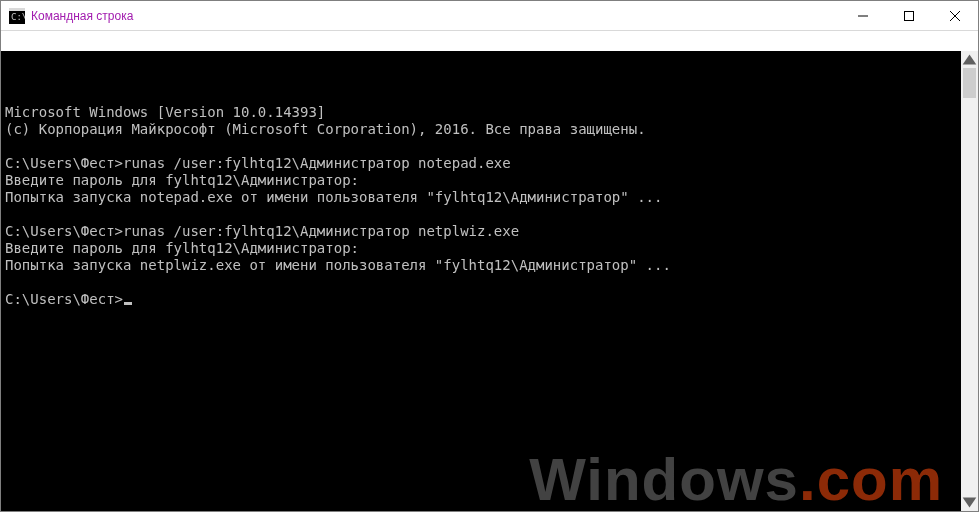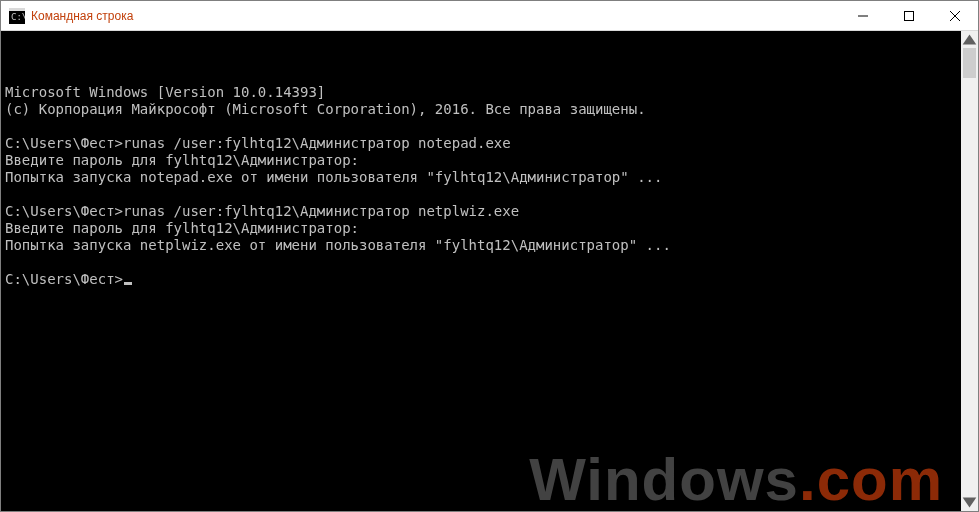--- a/index.html
+++ b/index.html
@@ -34,39 +34,40 @@
     height: 16px;
     margin-left: 8px;
     margin-right: 6px;
     display: inline-flex;
     align-items: center;
     justify-content: center;
   }
   .titlebar .icon svg { width: 16px; height: 16px; }
   .titlebar .title {
     font-size: 12px;
-    color: #c2410c;
+    color: #a21caf;
     flex: 0 1 auto;
   }
   .titlebar .spacer { flex: 1 1 auto; }
   .winbtn {
     width: 46px;
     height: 30px;
     display: inline-flex;
     align-items: center;
     justify-content: center;
     font-size: 10px;
     color: #000;
   }
   .winbtn svg { width: 10px; height: 10px; }
   .client {
     flex: 1 1 auto;
     display: flex;
     background: #000;
     position: relative;
+    margin-top: 20px;
   }
   .terminal {
     flex: 1 1 auto;
     background: #000;
     color: #c0c0c0;
     font-family: Consolas, "Lucida Console", monospace;
     font-size: 14px;
     line-height: 17px;
     padding: 2px 4px 4px 4px;
     white-space: pre-wrap;

